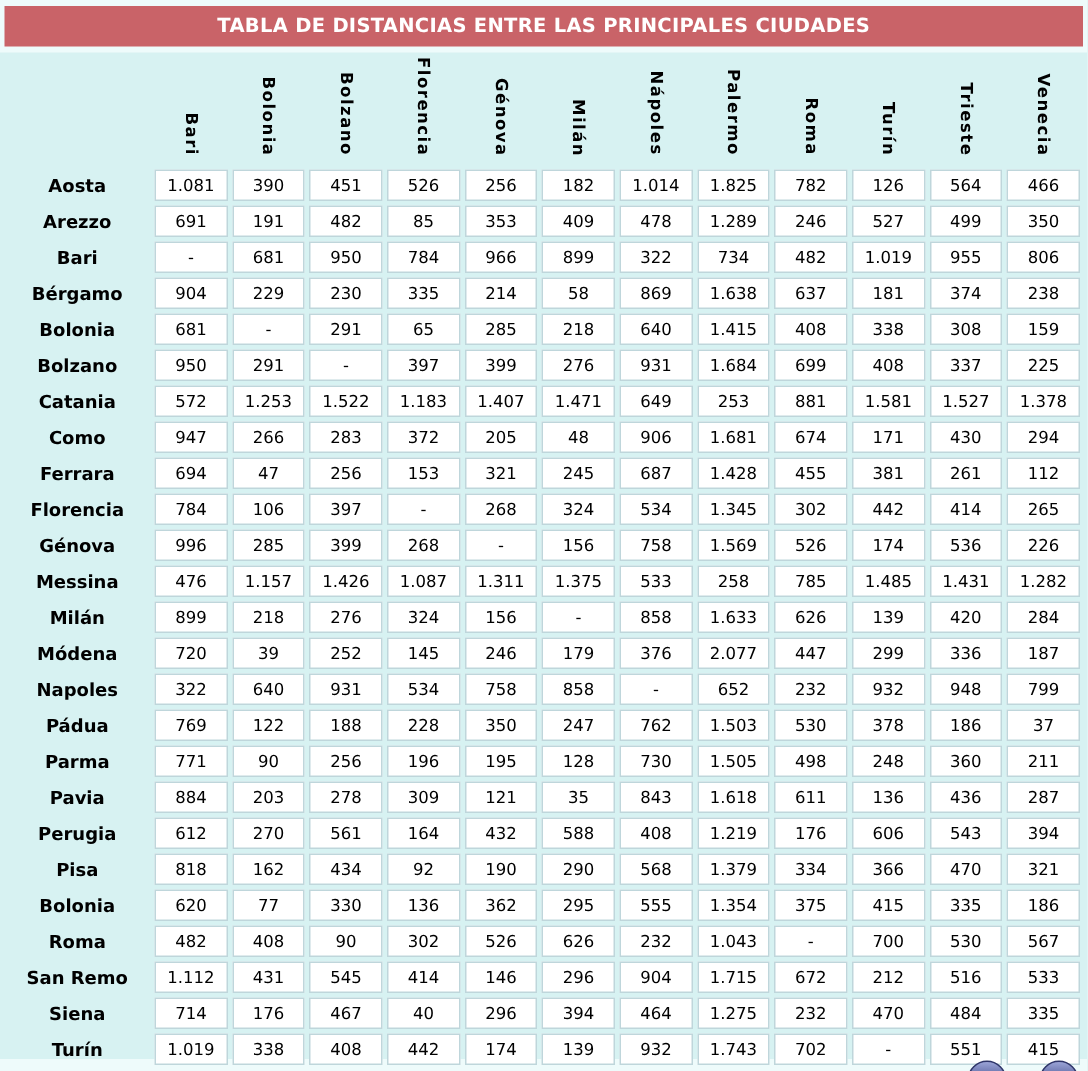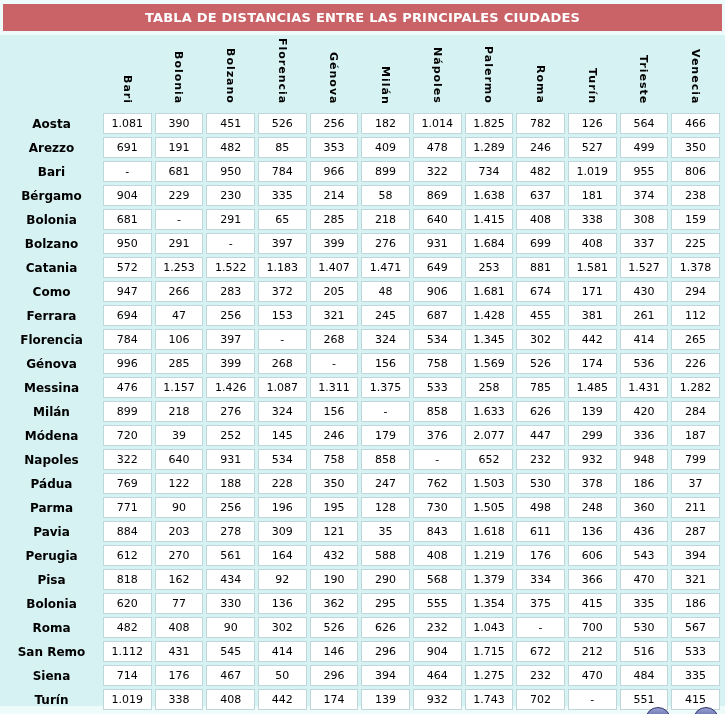--- a/index.html
+++ b/index.html
@@ -423,21 +423,21 @@
             <td class="cell">672</td>
             <td class="cell">212</td>
             <td class="cell">516</td>
             <td class="cell">533</td>
           </tr>
           <tr>
             <td class="rowlabel">Siena</td>
             <td class="cell">714</td>
             <td class="cell">176</td>
             <td class="cell">467</td>
-            <td class="cell">50</td>
+            <td class="cell">40</td>
             <td class="cell">296</td>
             <td class="cell">394</td>
             <td class="cell">464</td>
             <td class="cell">1.275</td>
             <td class="cell">232</td>
             <td class="cell">470</td>
             <td class="cell">484</td>
             <td class="cell">335</td>
           </tr>
           <tr>

